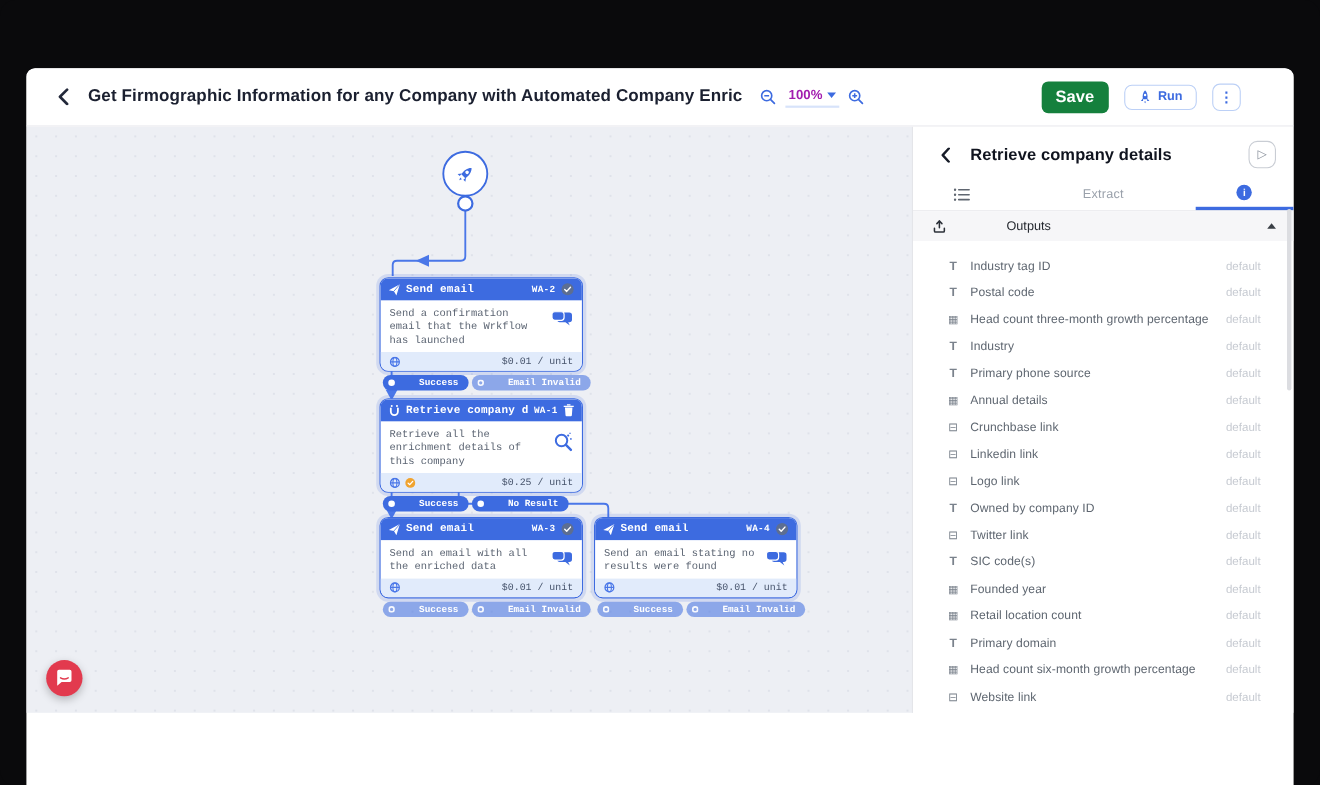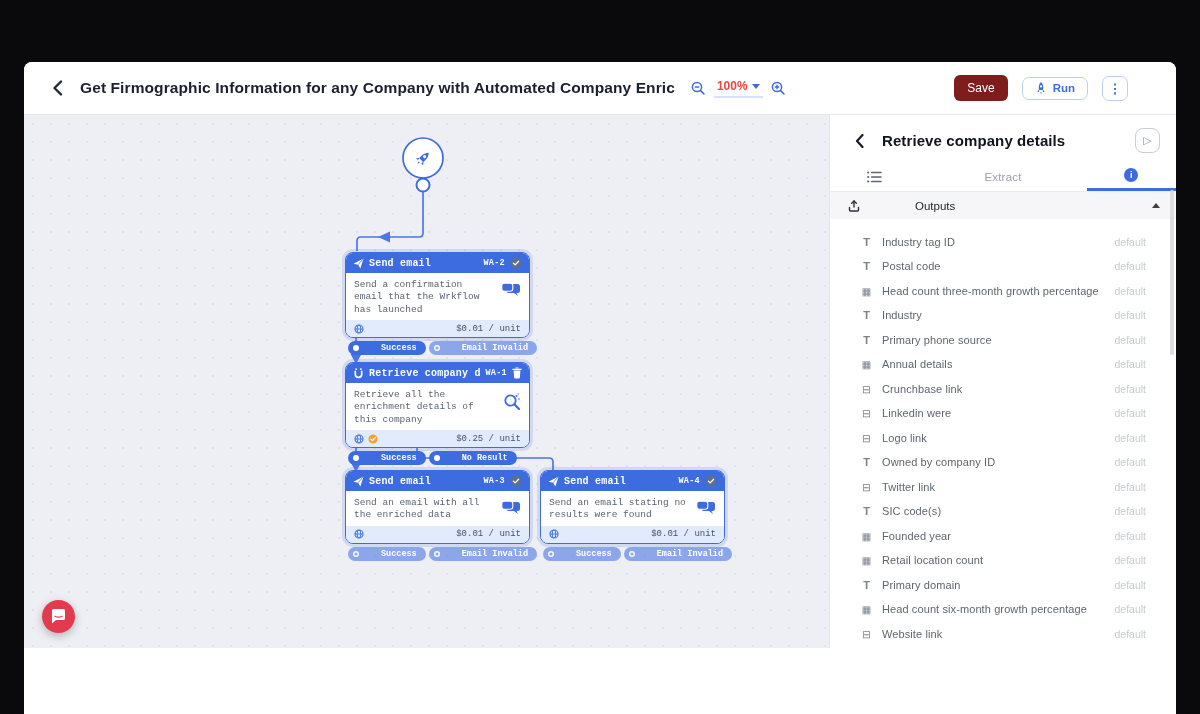--- a/index.html
+++ b/index.html
@@ -21,25 +21,25 @@
   
   .app-header {
     height:53px; display:flex; align-items:center;
     padding:0 48px 0 22px; border-bottom:1px solid #e9eaee; background:#fff;
     position:relative; z-index:5;
   }
   .back-btn { width:22px; height:22px; display:flex; align-items:center; justify-content:center; cursor:pointer; }
   .app-title { font-size:15.5px; font-weight:700; color:#1b2030; margin-left:12px; letter-spacing:.1px; white-space:nowrap; }
   .zoom-cluster { display:flex; align-items:center; gap:8px; margin-left:16px; }
   .zoom-pct-wrap { display:flex; align-items:center; gap:4px; border-bottom:2px solid #d7e3fa; padding:1px 3px 3px 3px; cursor:pointer; }
-  .zoom-pct { font-size:12px; font-weight:700; color:#ef4444; }
+  .zoom-pct { font-size:12px; font-weight:700; color:#a21caf; }
   .caret-down { width:0; height:0; border-left:4px solid transparent; border-right:4px solid transparent; border-top:5px solid #3d6be0; }
   .header-actions { margin-left:auto; display:flex; align-items:center; gap:14px; }
   .btn-save {
-    background:#7f1d1d; color:#fff; font-size:12px; font-weight:400;
+    background:#15803d; color:#fff; font-size:15px; font-weight:700;
     border:none; border-radius:6px; padding:6px 13px; cursor:pointer;
     font-family:"Liberation Sans", sans-serif;
   }
   .btn-run {
     background:#fff; color:#3d6be0; font-size:11.5px; font-weight:700;
     border:1.5px solid #bcd0f6; border-radius:7px; padding:4.5px 12px; cursor:pointer;
     display:flex; align-items:center; gap:6px; font-family:"Liberation Sans", sans-serif;
   }
   .btn-dots {
     background:#fff; border:1.5px solid #bcd0f6; border-radius:7px;
@@ -463,21 +463,21 @@
               <span class="flabel">Annual details</span>
               <span class="fbadge">default</span>
             </div>
         <div class="out-row">
               <span class="ficon" data-type="url"></span>
               <span class="flabel">Crunchbase link</span>
               <span class="fbadge">default</span>
             </div>
         <div class="out-row">
               <span class="ficon" data-type="url"></span>
-              <span class="flabel">Linkedin were</span>
+              <span class="flabel">Linkedin link</span>
               <span class="fbadge">default</span>
             </div>
         <div class="out-row">
               <span class="ficon" data-type="url"></span>
               <span class="flabel">Logo link</span>
               <span class="fbadge">default</span>
             </div>
         <div class="out-row">
               <span class="ficon" data-type="text"></span>
               <span class="flabel">Owned by company ID</span>

